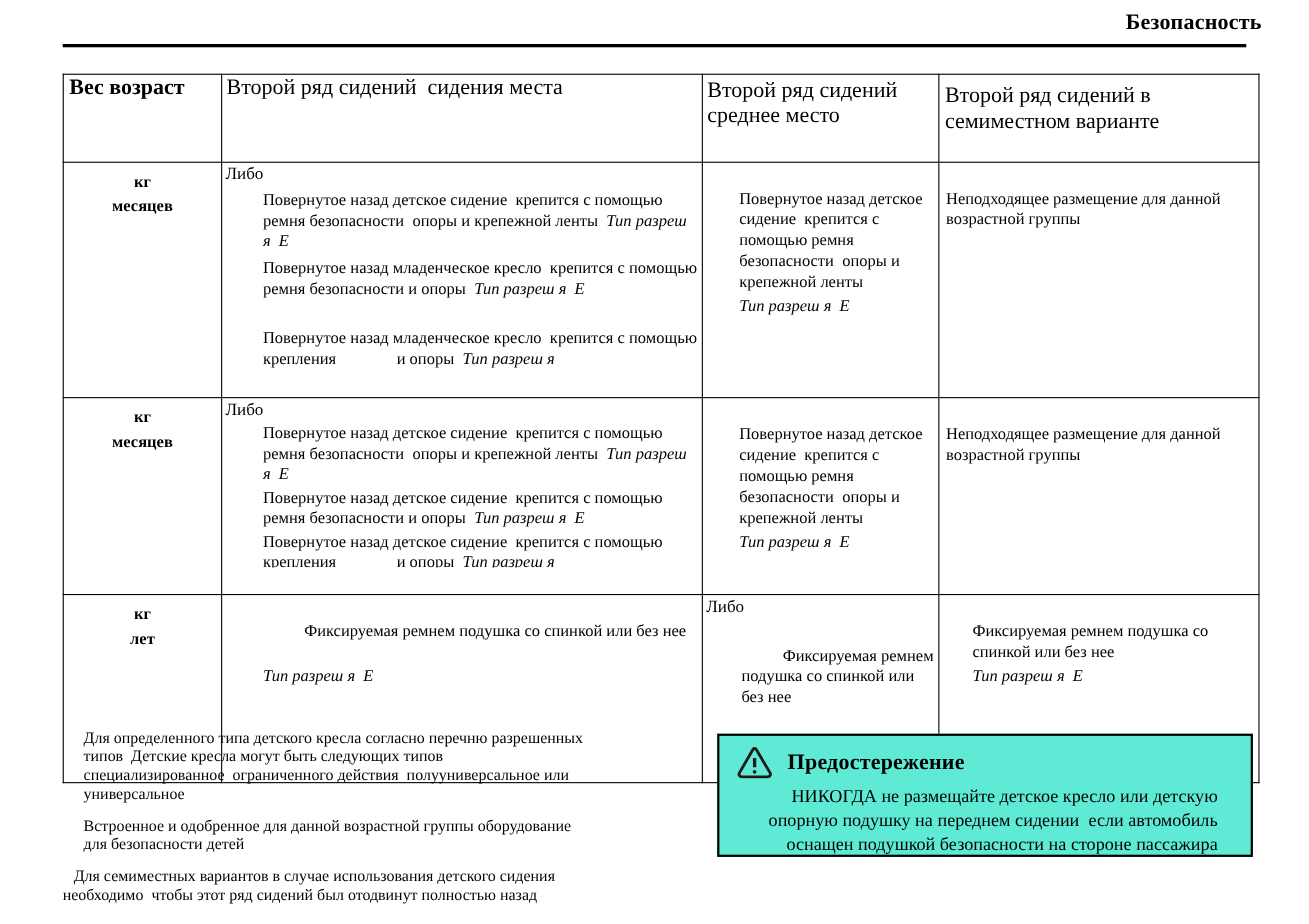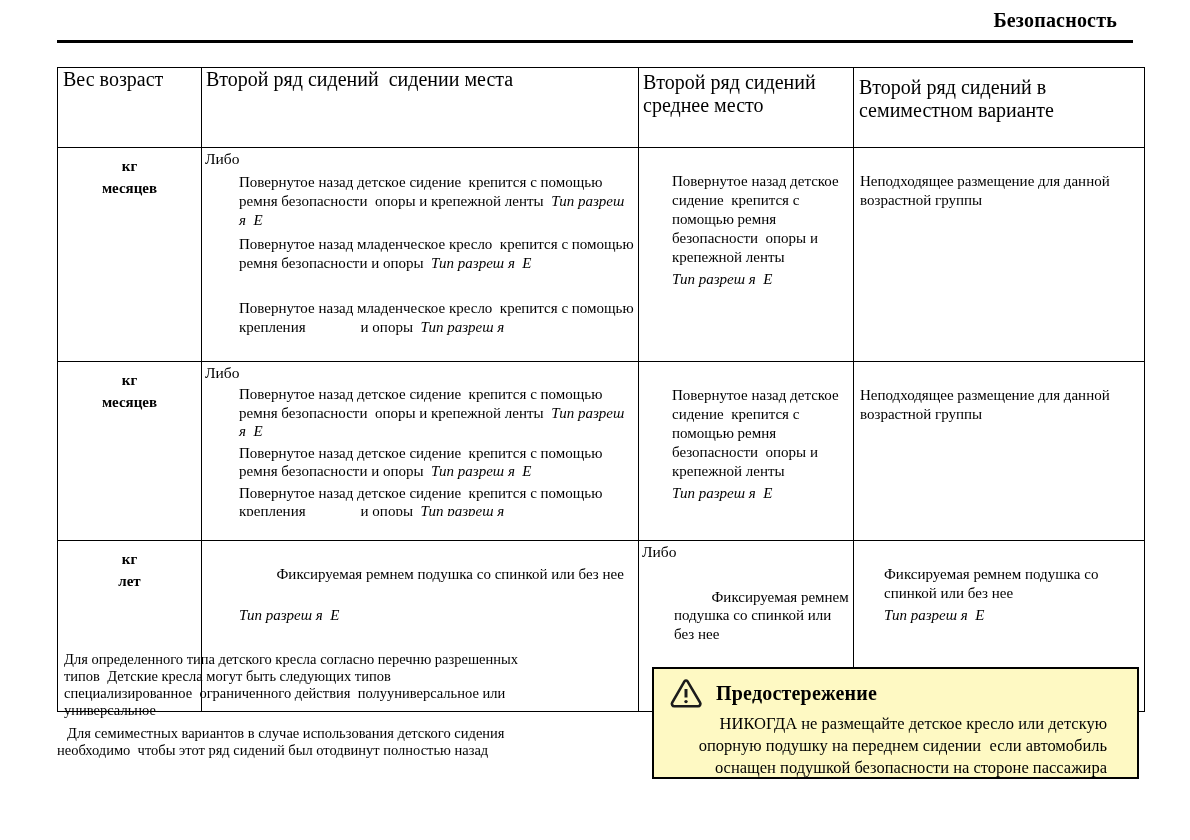--- a/index.html
+++ b/index.html
@@ -3,38 +3,38 @@
 <meta charset="utf-8">
 <style>
   html,body{margin:0;padding:0;}
   body{
     width:1190px;height:840px;background:#ffffff;color:#000;
     font-family:"Liberation Serif", serif;position:relative;overflow:hidden;
   }
   .pre{white-space:pre-wrap;}
   
   .header-title{
-    position:absolute;top:9px;right:73px;
+    position:absolute;top:9px;right:43px;
     font-size:20px;font-weight:bold;letter-spacing:.2px;
   }
   .header-rule{
     position:absolute;top:40px;left:57px;width:1076px;height:3px;background:#000;
   }
   
   table.main{
     position:absolute;left:57px;top:67px;width:1083px;
     border-collapse:collapse;table-layout:fixed;
   }
   table.main th, table.main td{
     border:1.5px solid #000;padding:0;vertical-align:top;
     font-weight:normal;text-align:left;
   }
   th .hwrap{font-size:20px;line-height:23px;}
   .th1{vertical-align:middle;}
-  .th1 .hwrap{padding-left:5px;}
+  .th1 .hwrap{padding-left:5px;font-weight:bold;}
   .th2{vertical-align:middle;}
   .th2 .hwrap{padding-left:4px;}
   .th3 .hwrap{padding:3px 26px 0 4px;}
   .th4 .hwrap{padding:8px 10px 0 5px;}
   tr.thead-row{height:80px;}
   tr.r1{height:193px;} tr.r2{height:158px;} tr.r3{height:150px;}
   .cellwrap{overflow:hidden;font-size:15px;line-height:19px;}
   tr.r1 .cellwrap{height:189px;} tr.r2 .cellwrap{height:154px;} tr.r3 .cellwrap{height:146px;}
   
   .wa{text-align:center;font-weight:bold;padding-top:7px;line-height:22px;font-size:15px;}
@@ -53,46 +53,46 @@
   
   .r3-outer{padding-top:5px;}
   .r3-outer .item{margin-top:0;}
   .r3-mid .item{margin:8px 4px 0 35px;line-height:18.5px;}
   .r3-third{padding:24px 8px 0 30px;line-height:19px;}
   
   .footnotes{
     position:absolute;left:64px;top:651px;width:490px;
     font-size:14.5px;line-height:17px;
   }
-  .fn{margin:0;}
+  .fn{margin:12px;}
   .fn3{margin-top:6px;margin-left:-7px;text-indent:10px;width:505px;}
   
   .warning{
     position:absolute;left:652px;top:667px;width:487px;height:112px;
-    border:2px solid #000;background:#fef9c3;box-sizing:border-box;
+    border:2px solid #000;background:#5eead4;box-sizing:border-box;
   }
   .warning-head{display:flex;align-items:center;margin:9px 0 0 15px;}
   .warning-icon{width:34px;height:30px;flex:0 0 auto;}
   .warning-title{font-weight:bold;font-size:20px;margin-left:13px;letter-spacing:.2px;}
   .warning-body{margin:5px 8px 0 8px;width:445px;font-size:16.5px;line-height:22px;text-align:right;}
 </style>
 </head>
 <body>
 
 <div class="header-title pre">Безопасность</div>
 <div class="header-rule"></div>
 
 <table class="main">
   <tbody>
       <tr class="thead-row">
     <th class="th1" style="width:143px">
           <div class="hwrap pre">Вес возраст</div>
         </th>
     <th class="th2" style="width:436px">
-          <div class="hwrap pre">Второй ряд сидений  сидении места</div>
+          <div class="hwrap pre">Второй ряд сидений  сидения места</div>
         </th>
     <th class="th3" style="width:214px">
           <div class="hwrap pre">Второй ряд сидений  среднее место</div>
         </th>
     <th class="th4" style="width:290px">
           <div class="hwrap pre">Второй ряд сидений в семиместном варианте</div>
         </th>
   </tr>
 
   <tr class="r1">
@@ -178,20 +178,22 @@
         <div class="type-line pre">Тип разреш я  Е</div>
       </div>
     </td>
   </tr>
 </tbody>
   </table>
 
 <div class="footnotes">
   <div class="fn pre">Для определенного типа детского кресла согласно перечню разрешенных типов  Детские кресла могут быть следующих типов
 специализированное  ограниченного действия  полууниверсальное или универсальное</div>
+  <div class="fn pre">Встроенное и одобренное для данной возрастной группы оборудование
+для безопасности детей</div>
   <div class="fn fn3 pre">Для семиместных вариантов в случае использования детского сидения необходимо  чтобы этот ряд сидений был отодвинут полностью назад</div>
 </div>
 
 <div class="warning">
   <div class="warning-head">
     <svg class="warning-icon" viewBox="0 0 34 30">
       <path d="M15.6 3.2 L3.2 24.6 a2.4 2.4 0 0 0 2.1 3.6 L29 28.2 a2.4 2.4 0 0 0 2.1 -3.6 L18.4 3.2 a1.7 1.7 0 0 0 -2.8 0 Z" fill="none" stroke="#1c1c1c" stroke-width="2.6" stroke-linejoin="round"></path>
       <line x1="17" y1="11" x2="17" y2="19.5" stroke="#1c1c1c" stroke-width="3"></line>
       <circle cx="17" cy="23.6" r="1.7" fill="#1c1c1c"></circle>
     </svg>

